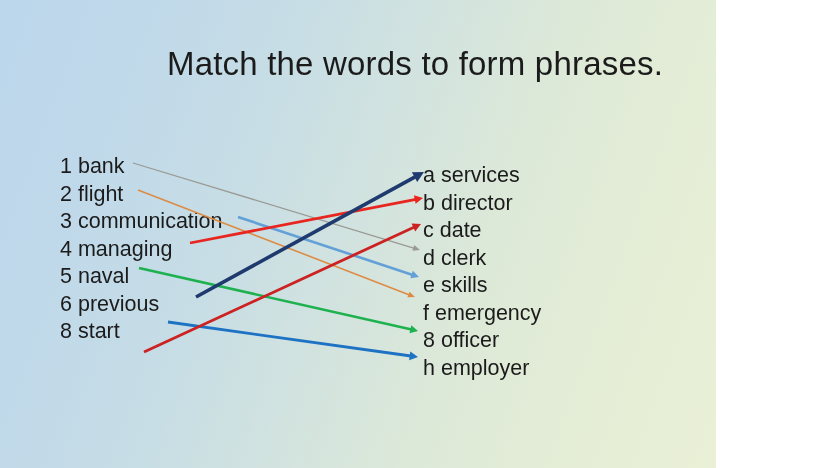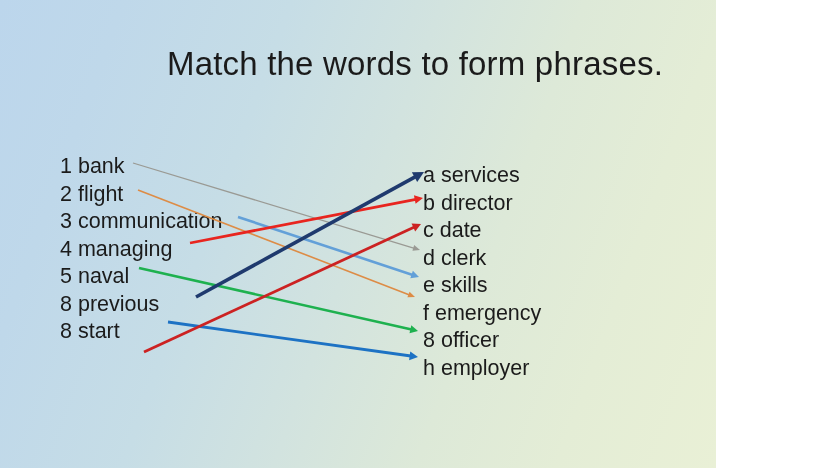--- a/index.html
+++ b/index.html
@@ -74,21 +74,21 @@
 <div id="slide">
 
   <div id="title">Match the words to form phrases.</div>
 
   <div id="left-column" class="column">
     <span class="word-item">1 bank</span>
     <span class="word-item">2 flight</span>
     <span class="word-item">3 communication</span>
     <span class="word-item">4 managing</span>
     <span class="word-item">5 naval</span>
-    <span class="word-item">8 previous</span>
+    <span class="word-item">6 previous</span>
     <span class="word-item">8 start</span>
   </div>
 
   <div id="right-column" class="column">
     <span class="word-item">a services</span>
     <span class="word-item">b director</span>
     <span class="word-item">c date</span>
     <span class="word-item">d clerk</span>
     <span class="word-item">e skills</span>
     <span class="word-item">f emergency</span>

